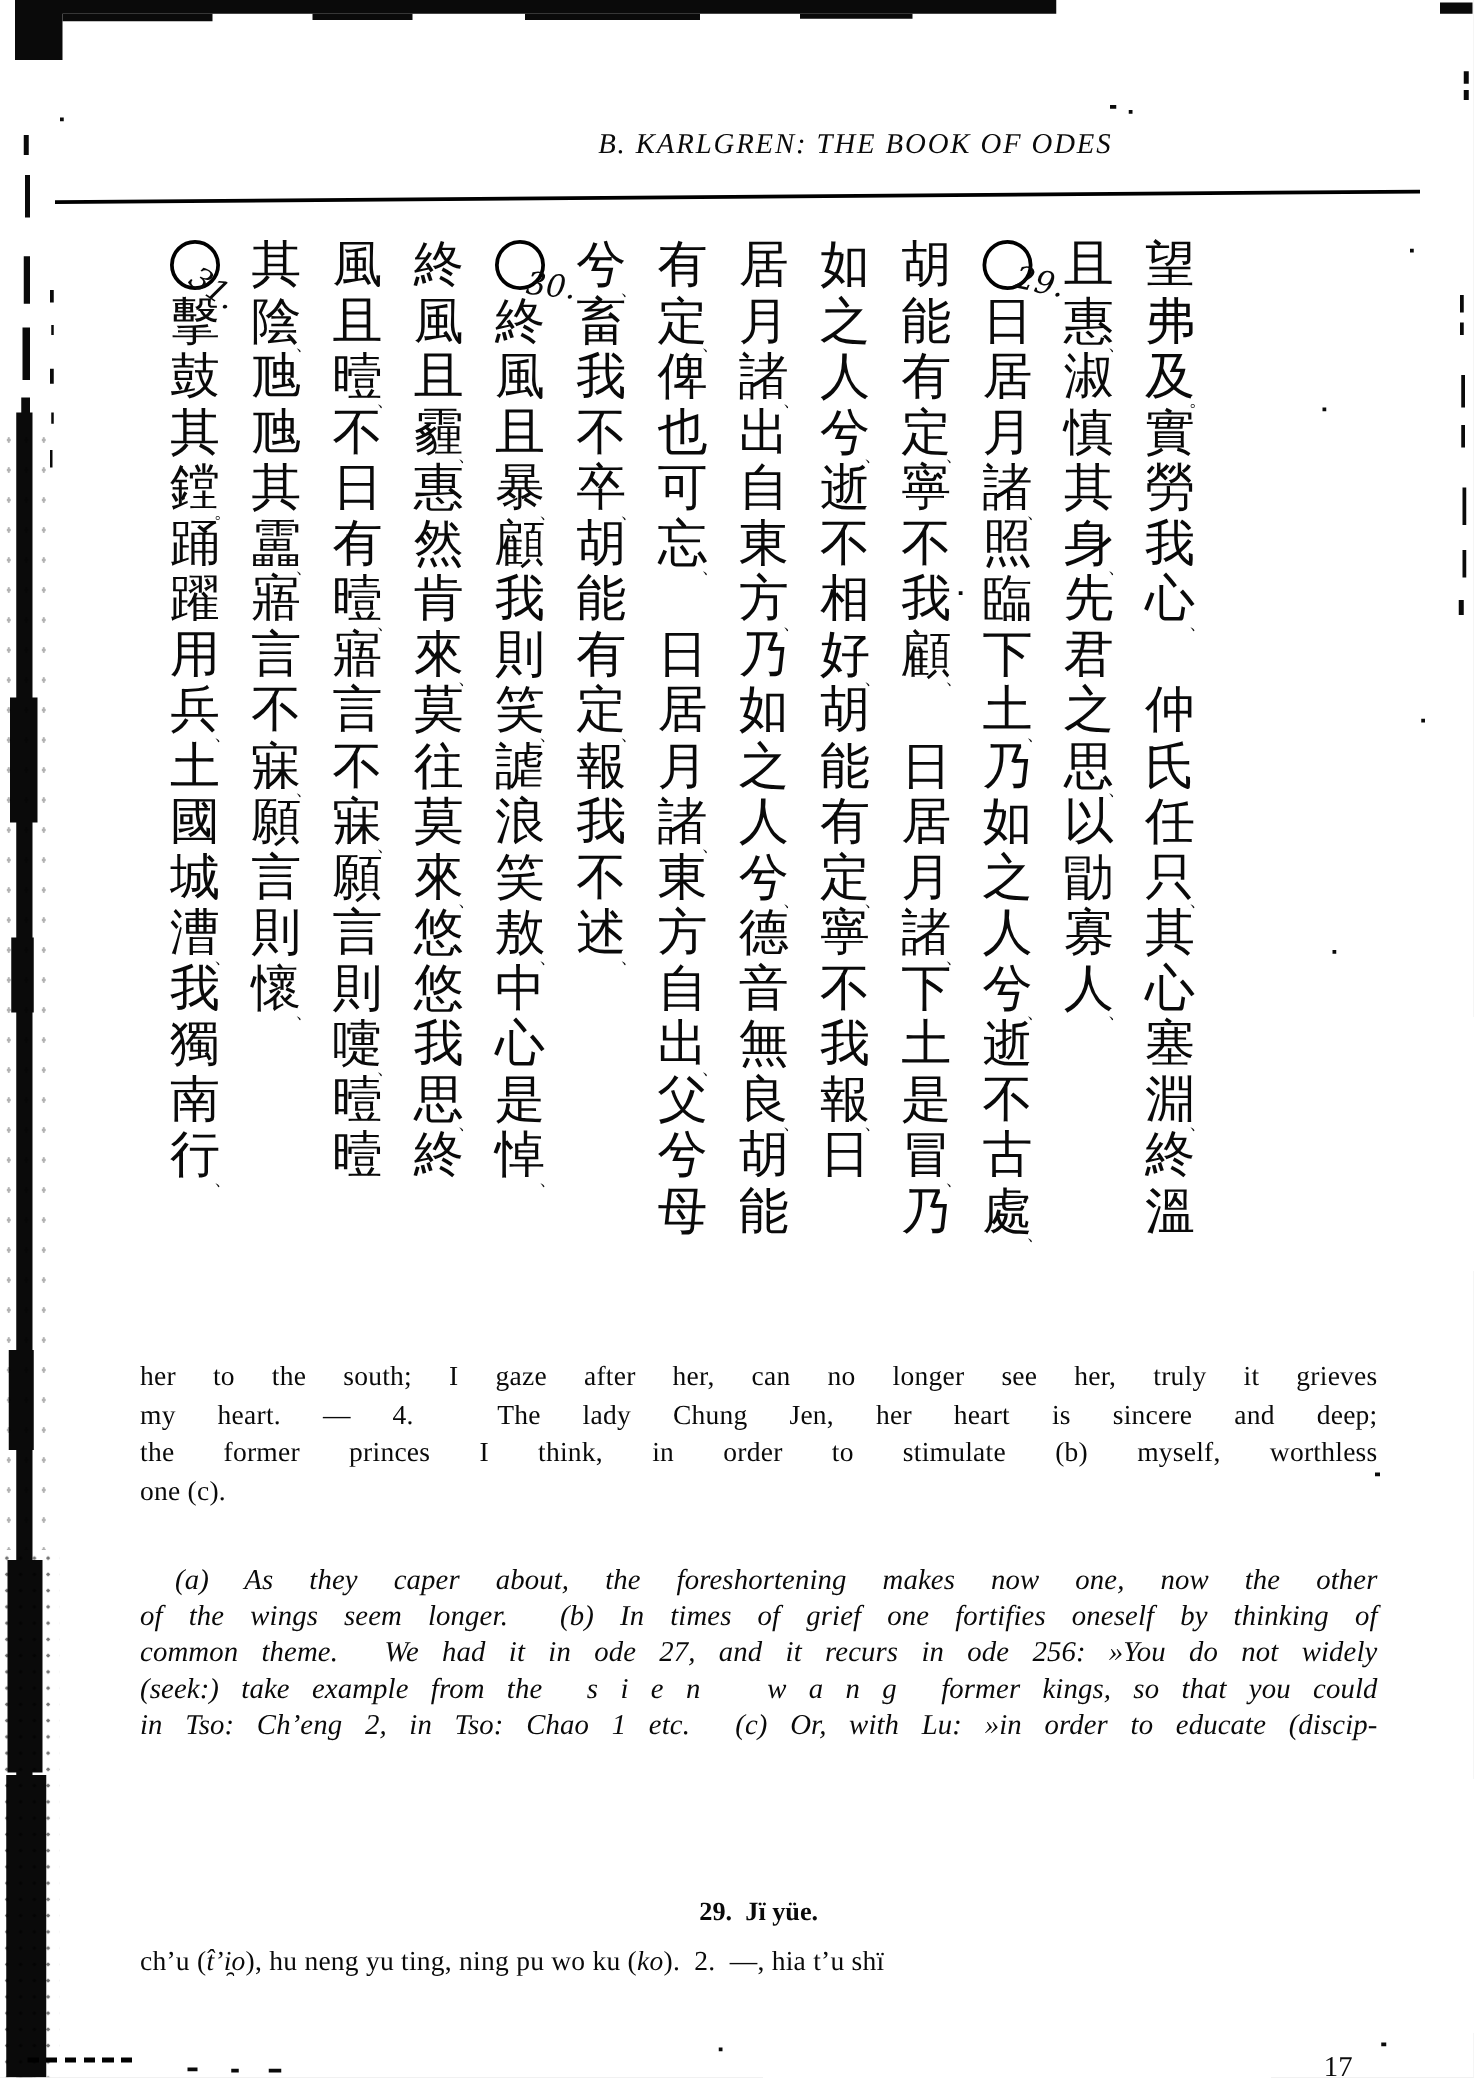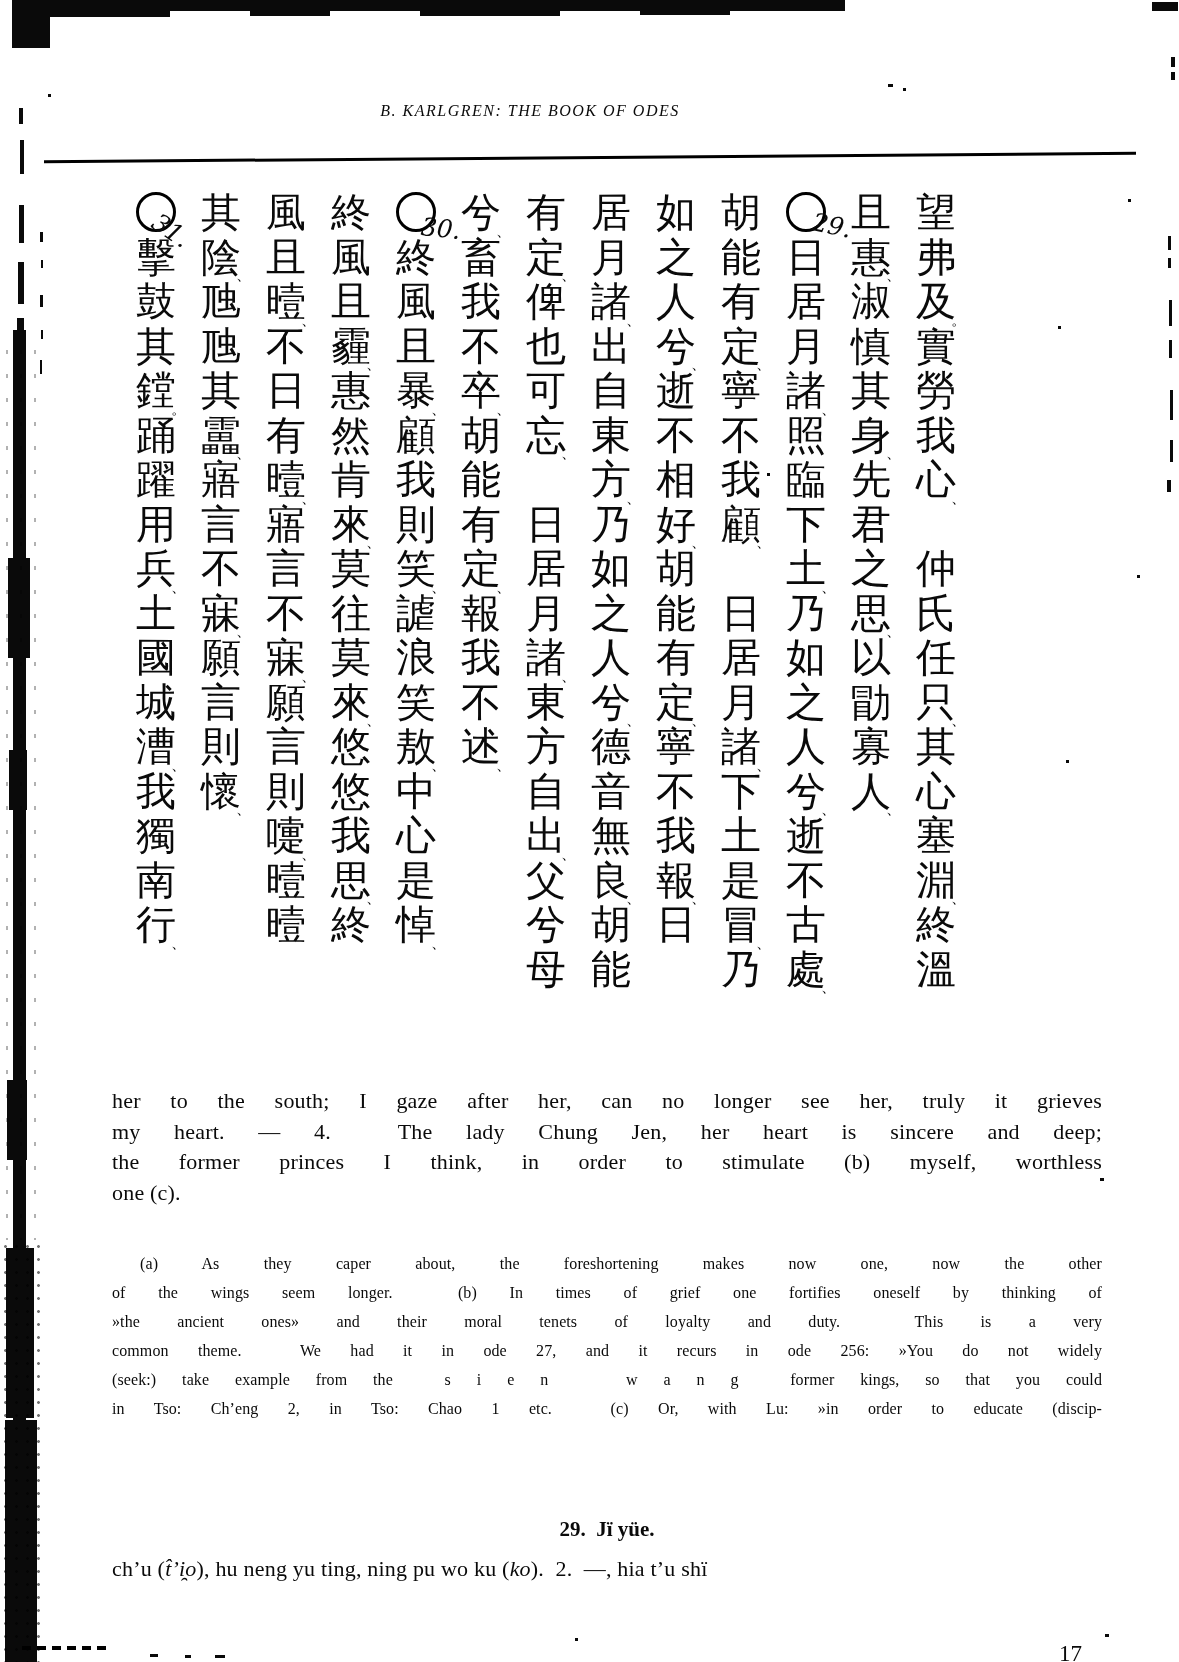--- a/index.html
+++ b/index.html
@@ -1,38 +1,38 @@
 <!DOCTYPE html>
 <html><head>
 <meta charset="utf-8">
 <style>
   html,body{margin:0;padding:0;background:#e8e8e8;}
   #page{position:relative;width:1179px;height:1662px;background:#ffffff;overflow:hidden;
         font-family:"Liberation Serif",serif;color:#0a0a0a;}
   
-  .running-header{position:absolute;left:160px;top:102px;width:740px;text-align:center;
-    font-style:italic;font-size:16px;letter-spacing:1.5px;white-space:nowrap;}
+  .running-header{position:absolute;left:150px;top:102px;width:740px;text-align:right;
+    font-style:italic;font-size:23px;letter-spacing:1.5px;white-space:nowrap;}
   .header-rule{position:absolute;left:44px;top:156px;width:1092px;height:2.5px;background:#000;
     transform:rotate(-0.45deg);}
   
   .chinese-block{position:absolute;left:135px;top:190px;width:822px;display:flex;
     flex-direction:row-reverse;justify-content:flex-start;gap:23px;}
   .han-col{width:42px;flex:0 0 42px;}
   .han-cell{position:relative;width:42px;height:44.5px;display:flex;align-items:center;justify-content:center;}
   .han-char{font-size:40px;line-height:1;font-family:"DejaVu Serif",serif;}
   .han-mark{position:absolute;right:-9px;bottom:-4px;font-size:15px;line-height:1;font-family:"DejaVu Serif",serif;}
   .ode-circle{display:block;width:40px;height:40px;border:3.5px solid #000;border-radius:50%;box-sizing:border-box;}
   .ode-number{position:absolute;font-style:italic;font-size:25px;font-family:"DejaVu Serif",serif;white-space:nowrap;z-index:2;}
   .r29{left:27px;top:21px;transform:rotate(12deg);}
   .r30{left:26px;top:24px;transform:rotate(6deg);}
   .r31{left:16px;top:26px;transform:rotate(34deg);}
   
   .textblock{position:absolute;left:112px;width:990px;}
   .translation{top:1086px;font-size:22px;line-height:30.5px;letter-spacing:0.2px;}
-  .notes{top:1249px;font-size:16px;line-height:29px;letter-spacing:0.1px;}
+  .notes{top:1249px;font-size:23px;line-height:29px;letter-spacing:0.1px;font-style:italic;}
   .transcription{top:1553px;font-size:22px;line-height:31px;letter-spacing:0.2px;}
   .tline{white-space:normal;}
   .j{text-align:justify;text-align-last:justify;}
   .ind{text-indent:28px;}
   .it{font-style:italic;}
   .section-heading{position:absolute;left:112px;top:1517px;width:990px;text-align:center;
     font-weight:bold;font-size:21px;}
   .page-number{position:absolute;left:1059px;top:1641px;font-size:23px;}
   
   .art{position:absolute;background:#0a0a0a;}
@@ -776,21 +776,20 @@
   <div class="textblock translation">
       <div class="tline j">her to the south; I gaze after her, can no longer see her, truly it grieves</div>
       <div class="tline j">my heart. — 4.&nbsp; The lady Chung Jen, her heart is sincere and deep;</div>
       <div class="tline j">the former princes I think, in order to stimulate (b) myself, worthless</div>
       <div class="tline">one (c).</div>
     </div>
 
   <div class="textblock notes">
       <div class="tline j ind">(a) As they caper about, the foreshortening makes now one, now the other</div>
       <div class="tline j">of the wings seem longer.&nbsp; (b) In times of grief one fortifies oneself by thinking of</div>
-      <div class="tline j">»the ancient ones» and their moral tenets of loyalty and duty.&nbsp; This is a very</div>
       <div class="tline j">common theme.&nbsp; We had it in ode 27, and it recurs in ode 256: »You do not widely</div>
       <div class="tline j">(seek:) take example from the &nbsp;s&nbsp;i&nbsp;e&nbsp;n&nbsp; &nbsp;w&nbsp;a&nbsp;n&nbsp;g&nbsp; former kings, so that you could</div>
       <div class="tline j">in Tso: Ch’eng 2, in Tso: Chao 1 etc.&nbsp; (c) Or, with Lu: »in order to educate (discip-</div>
     </div>
 
   <div class="section-heading">29.&nbsp; Jï yüe.</div>
 
   <div class="textblock transcription">
       <div class="tline"><span>ch’u (</span><span class="it">t̂’i̯o</span><span>), hu neng yu ting, ning pu wo ku (</span><span class="it">ko</span><span>).&nbsp; 2.&nbsp; —, hia t’u shï</span></div>
     </div>

